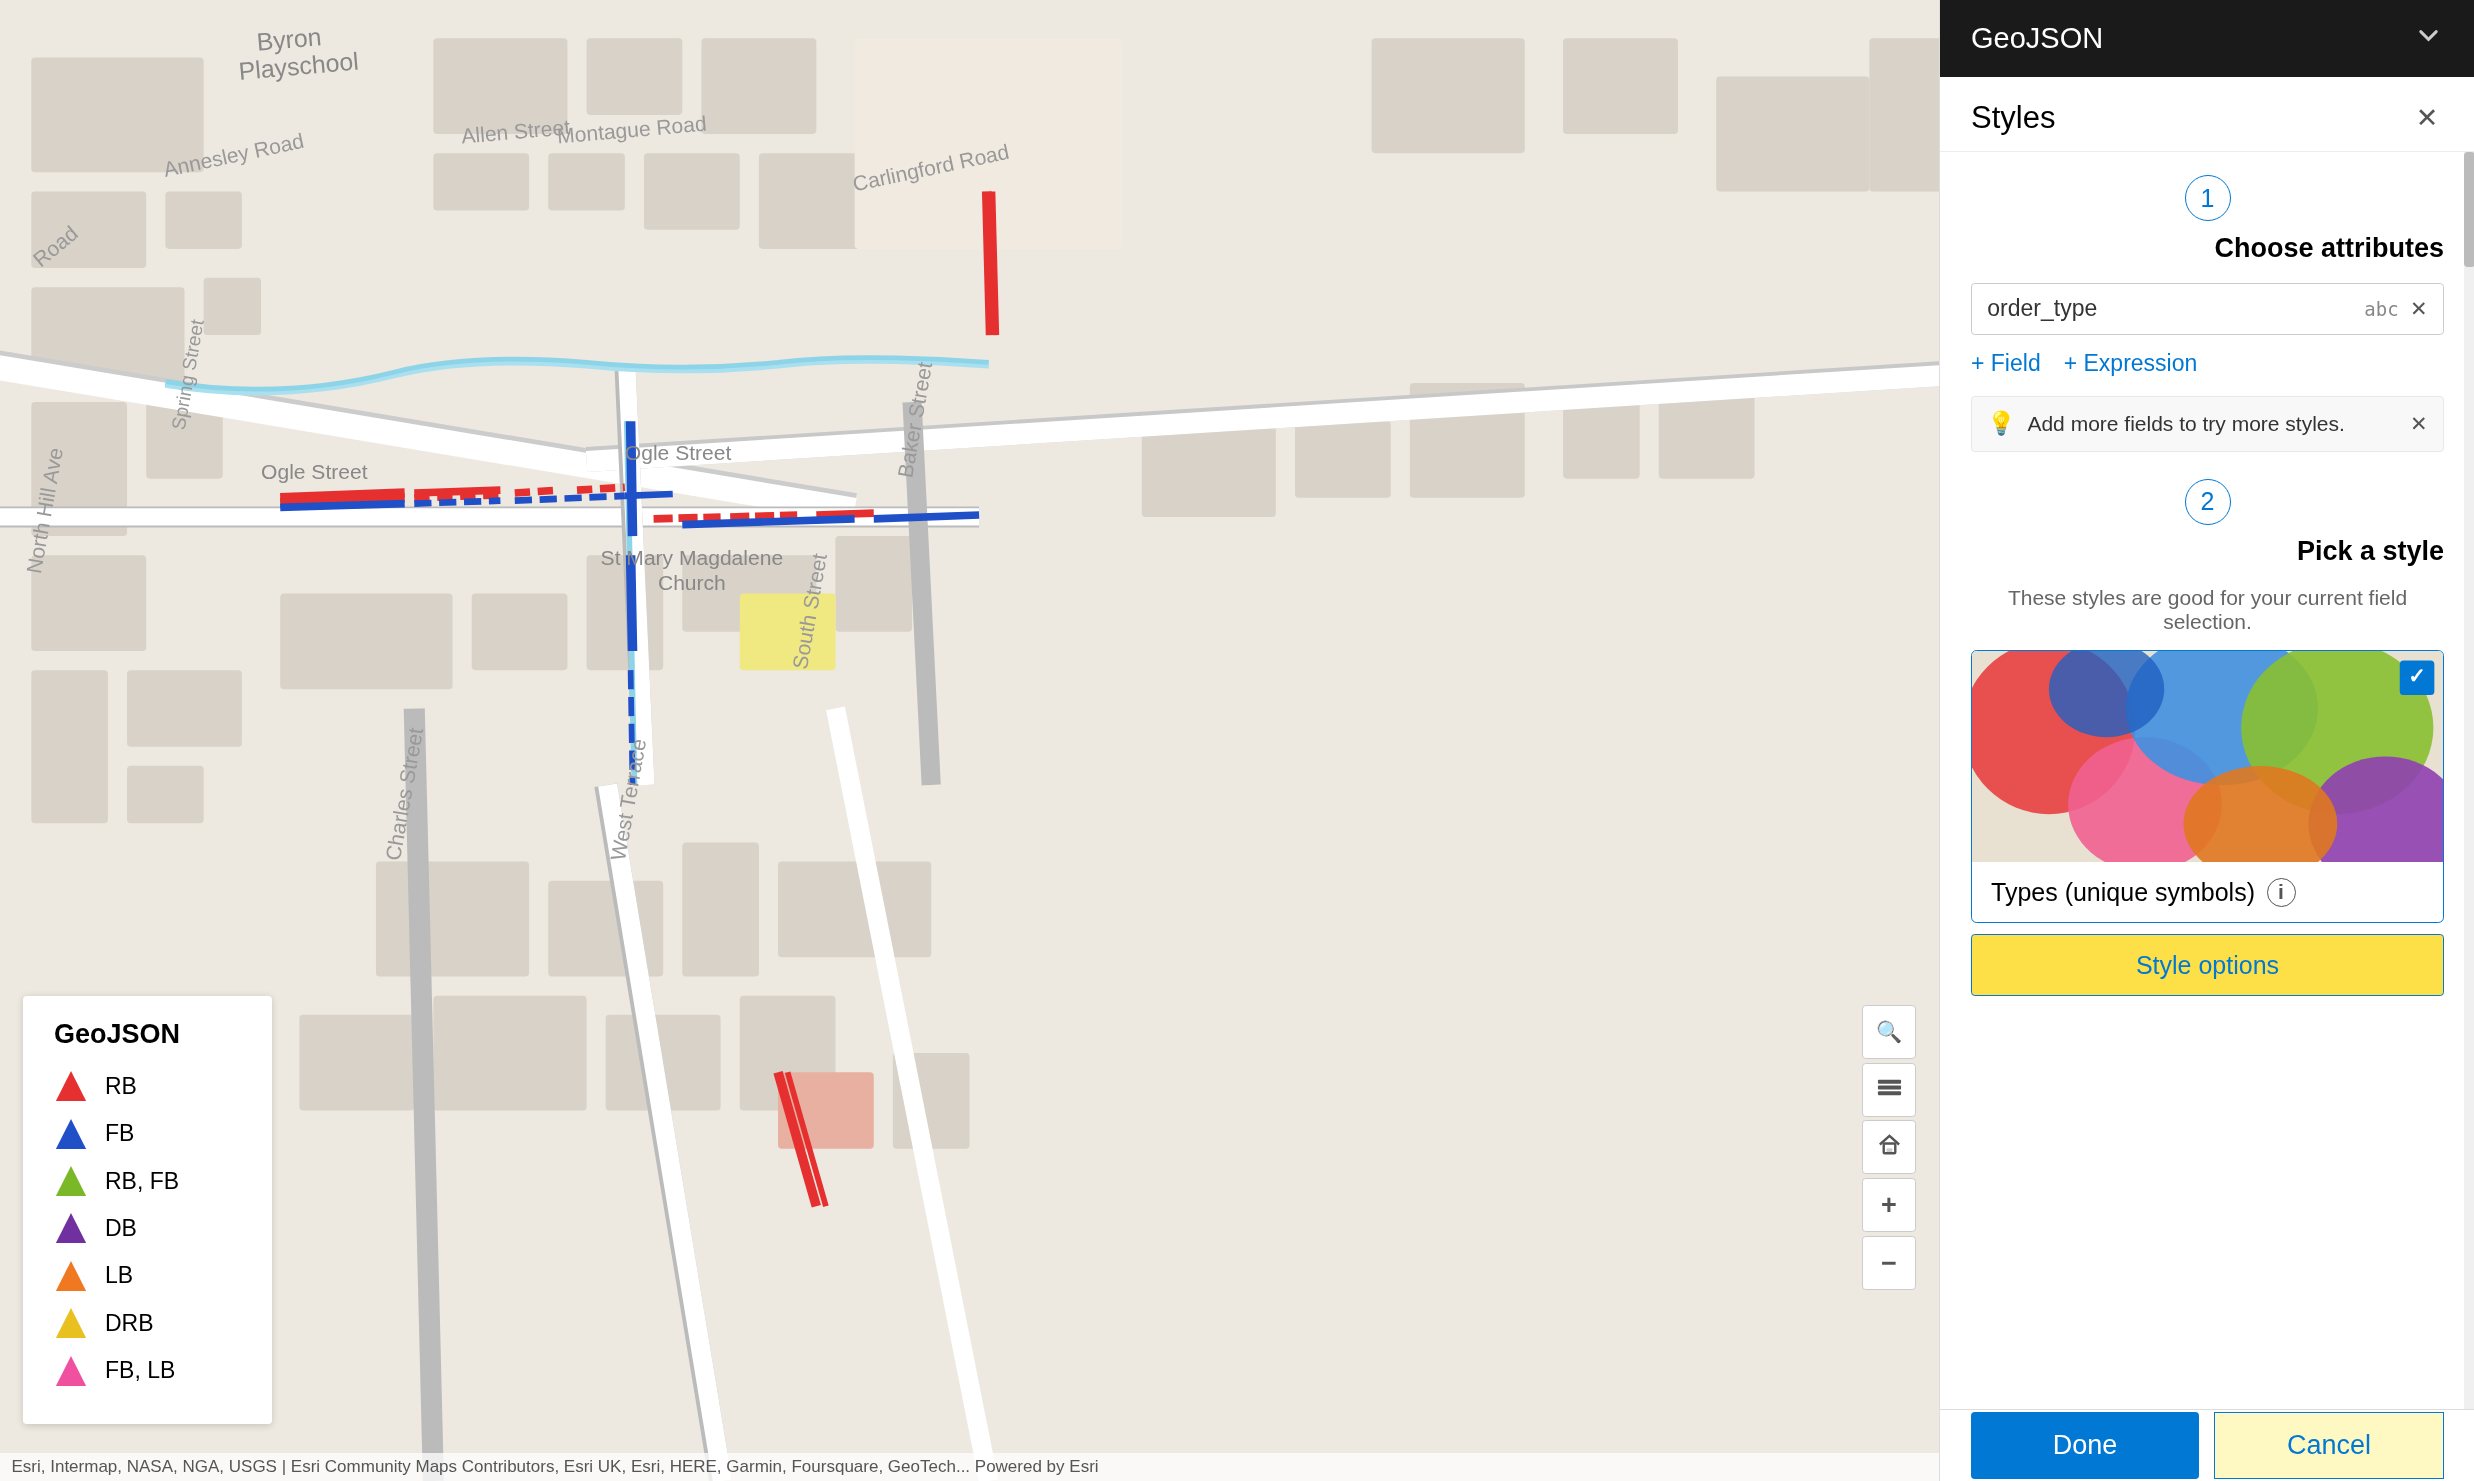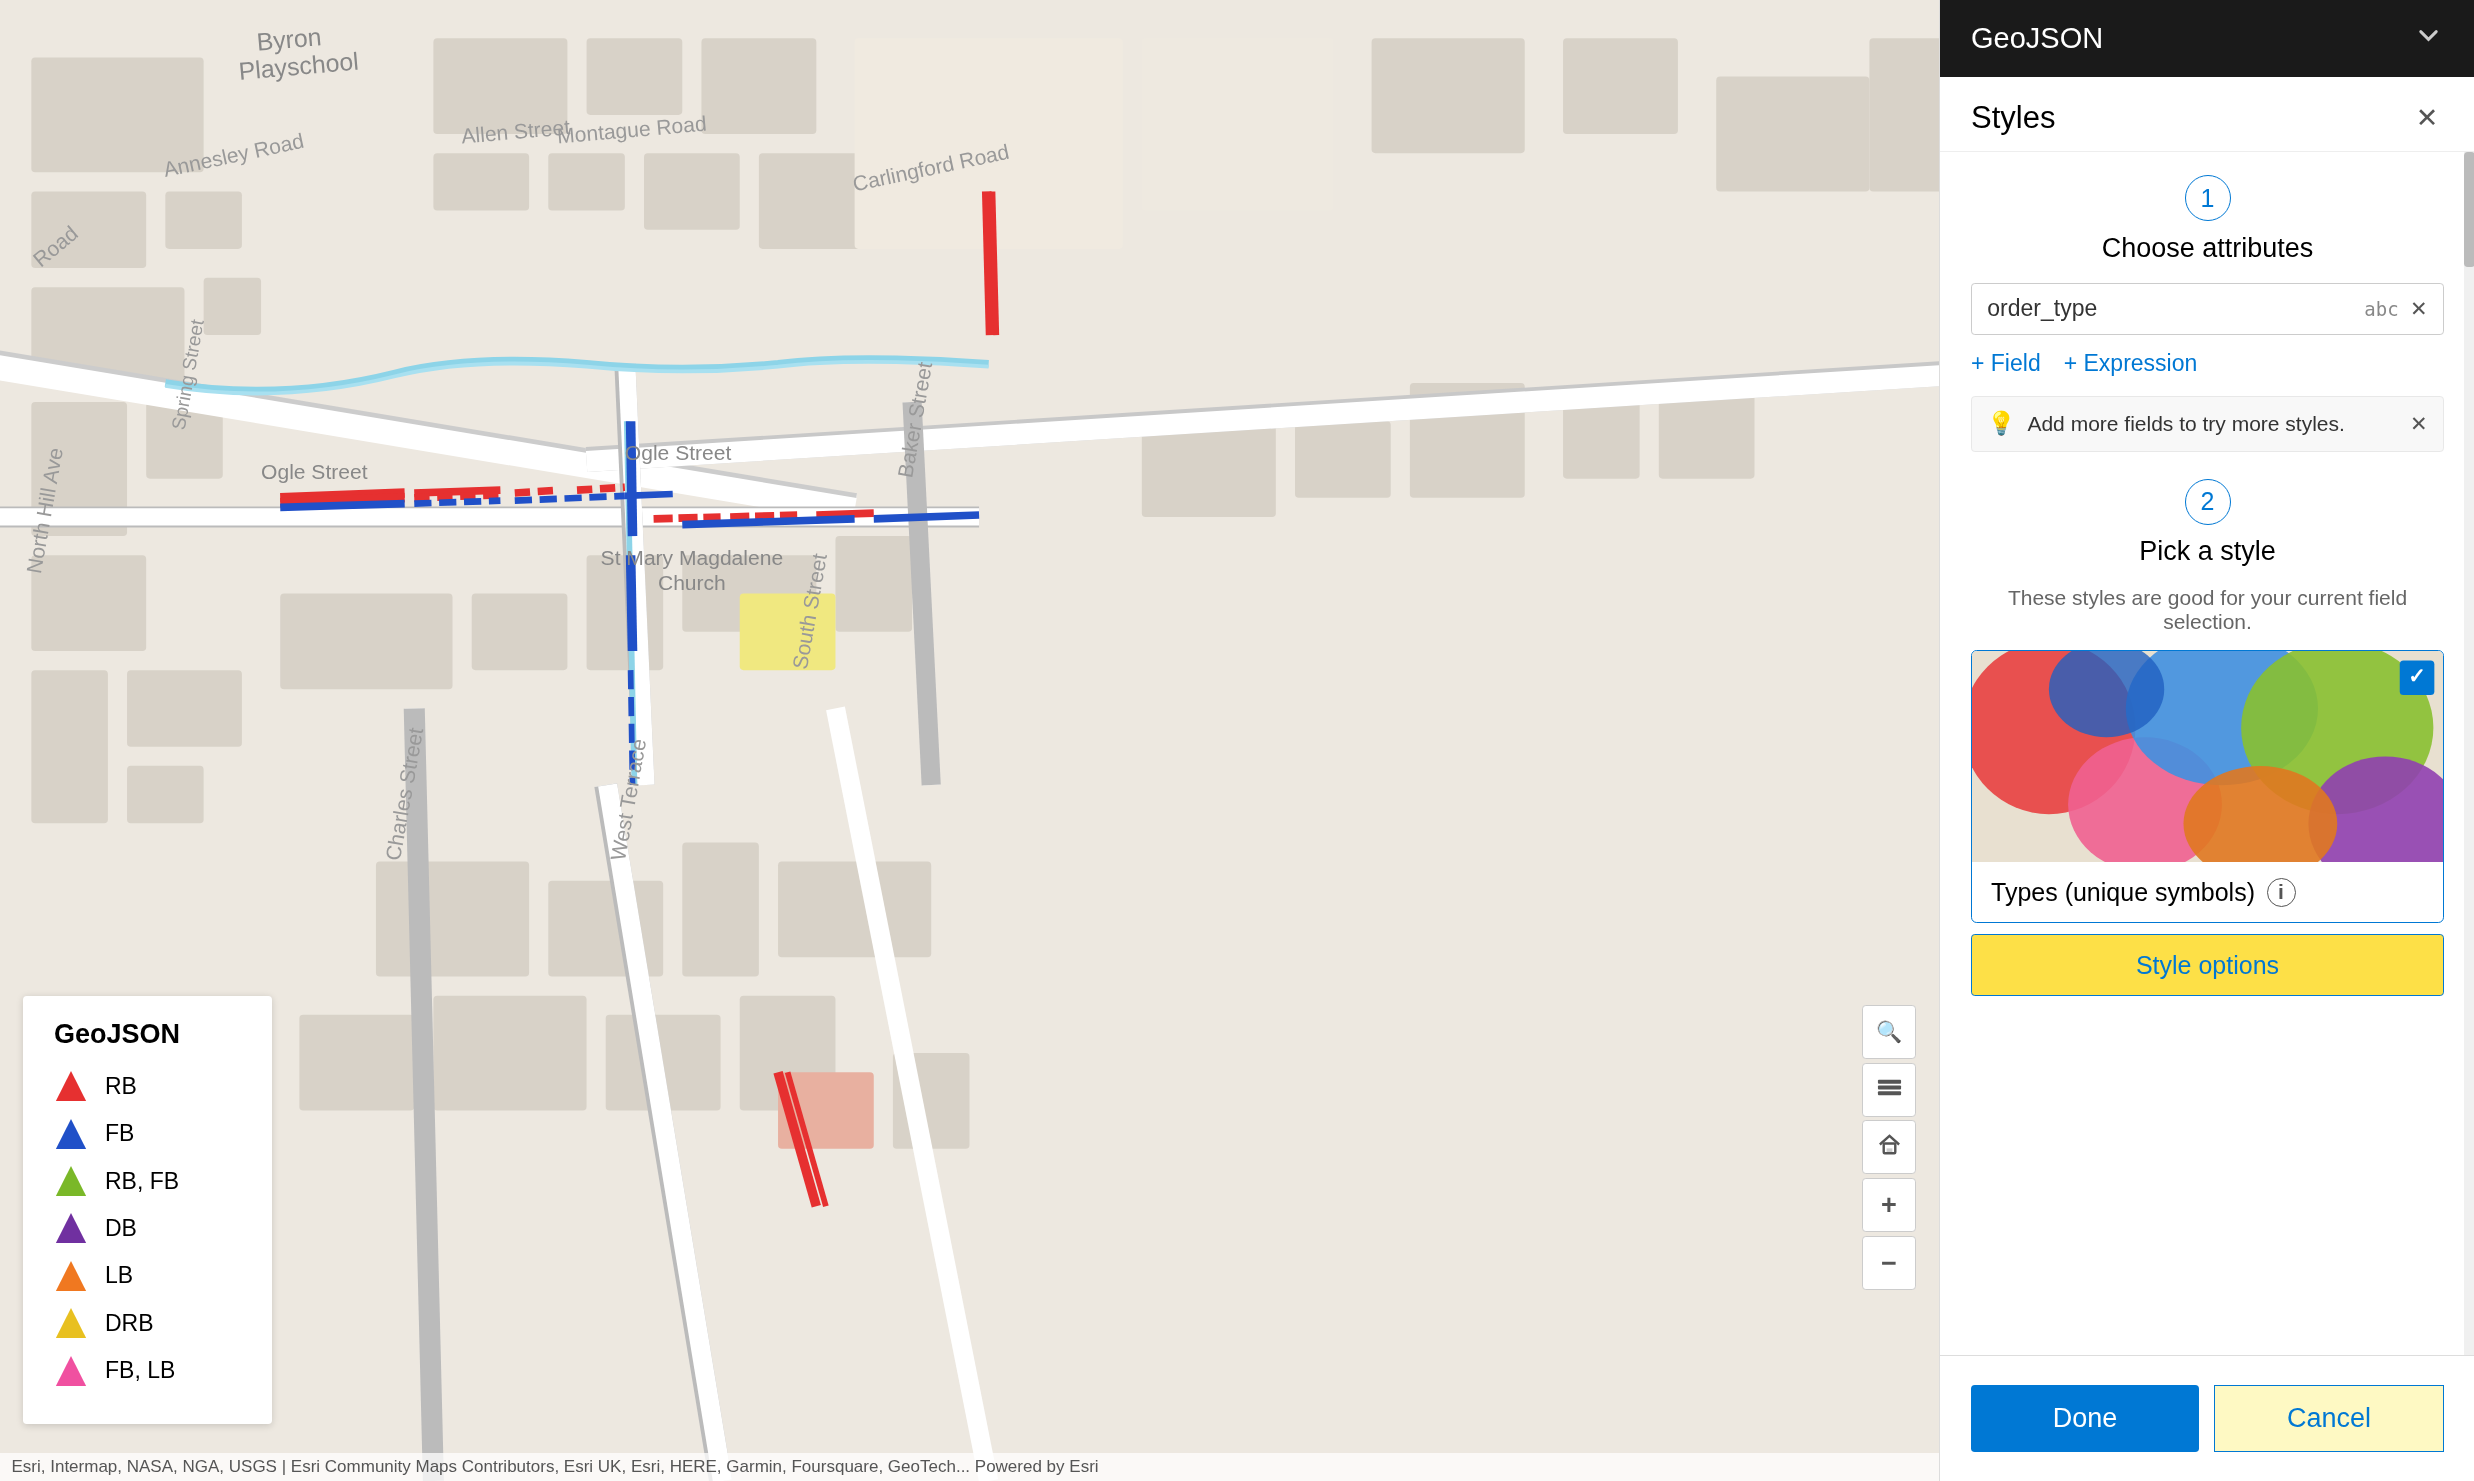--- a/index.html
+++ b/index.html
@@ -190,22 +190,22 @@
       color: #0078d4;
       font-size: 25px;
       display: flex;
       align-items: center;
       justify-content: center;
       margin: 0 auto 11.5px;
     }
 
     .step-title {
       font-size: 27px;
-      font-weight: 400;
-      text-align: center;
+      font-weight: 700;
+      text-align: right;
       margin-bottom: 19px;
     }
 
     
     .field-selector {
       border: 1px solid #ccc;
       border-radius: 3.8px;
       padding: 11.5px 15.3px;
       display: flex;
       align-items: center;
@@ -335,21 +335,21 @@
       padding: 15.3px;
       font-size: 25px;
       cursor: pointer;
       border-radius: 3.8px;
       margin-top: 3.8px;
     }
 
     
     .panel-bottom {
       border-top: 1px solid #ddd;
-      padding: 29px 31px;
+      padding: 2px 31px;
       display: flex;
       gap: 15.3px;
       flex-shrink: 0;
     }
 
     .btn-done {
       flex: 1;
       background: #0078d4;
       color: white;
       border: none;

